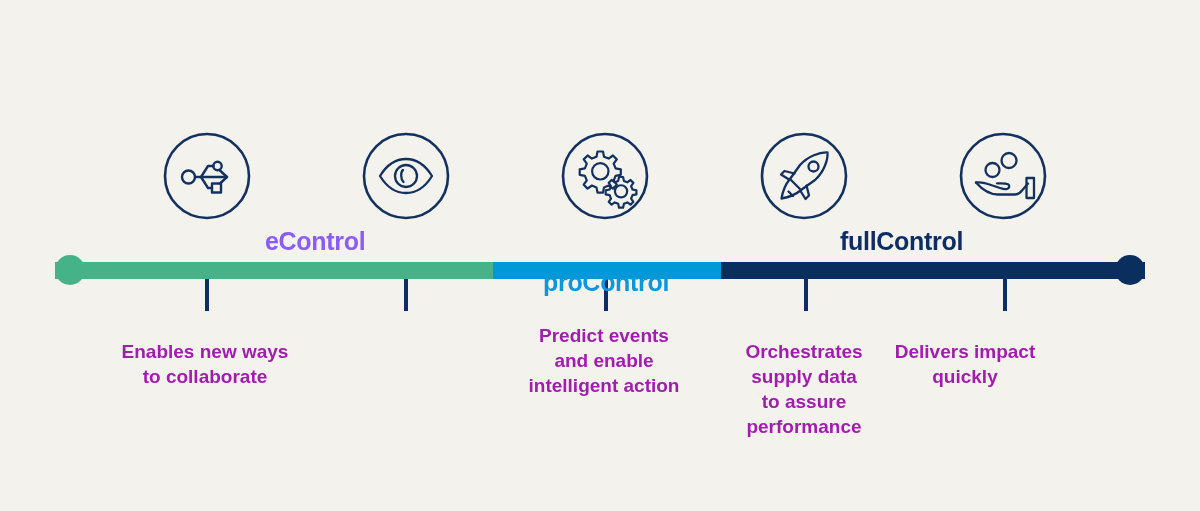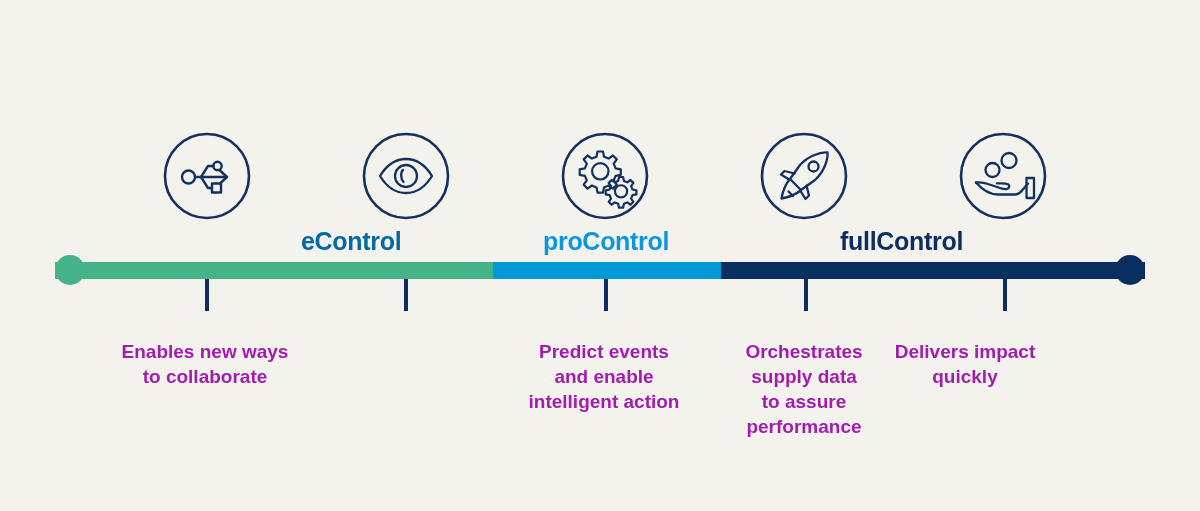--- a/index.html
+++ b/index.html
@@ -66,22 +66,22 @@
 
   
   .phase-title {
     position: absolute;
     font-size: 25px;
     font-weight: bold;
     letter-spacing: -0.3px;
     white-space: nowrap;
     line-height: 1;
   }
-  .title-econtrol   { color: #0369a1; margin-left: 36px; }
-  .title-procontrol { color: #0a97dc; }
+  .title-econtrol   { color: #8b5cf6; }
+  .title-procontrol { color: #0a97dc; margin-top: 41px; }
   .title-fullcontrol{ color: #0d2d63; text-align: center; }
 
   
   .caption {
     position: absolute;
     color: #a21caf;
     font-size: 19px;
     font-weight: bold;
     text-align: center;
     line-height: 1.32;
@@ -172,21 +172,21 @@
       </g>
     </svg>
   </div>
 
   <div class="phase-title title-econtrol" style="left:265px; top:229px">eControl</div>
   <div class="phase-title title-procontrol" style="left:543px; top:229px">proControl</div>
   <div class="phase-title title-fullcontrol" style="left:840px; top:229px">fullControl</div>
 
   <div class="caption" style="left:105px; top:327px; width:200px">Enables new ways
 to collaborate</div>
-  <div class="caption" style="left:504px; top:327px; width:200px">Predict events
+  <div class="caption" style="left:504px; top:311px; width:200px">Predict events
 and enable
 intelligent action</div>
   <div class="caption" style="left:704px; top:327px; width:200px">Orchestrates
 supply data
 to assure
 performance</div>
   <div class="caption" style="left:865px; top:327px; width:200px">Delivers impact
 quickly</div>
 
 </div>

